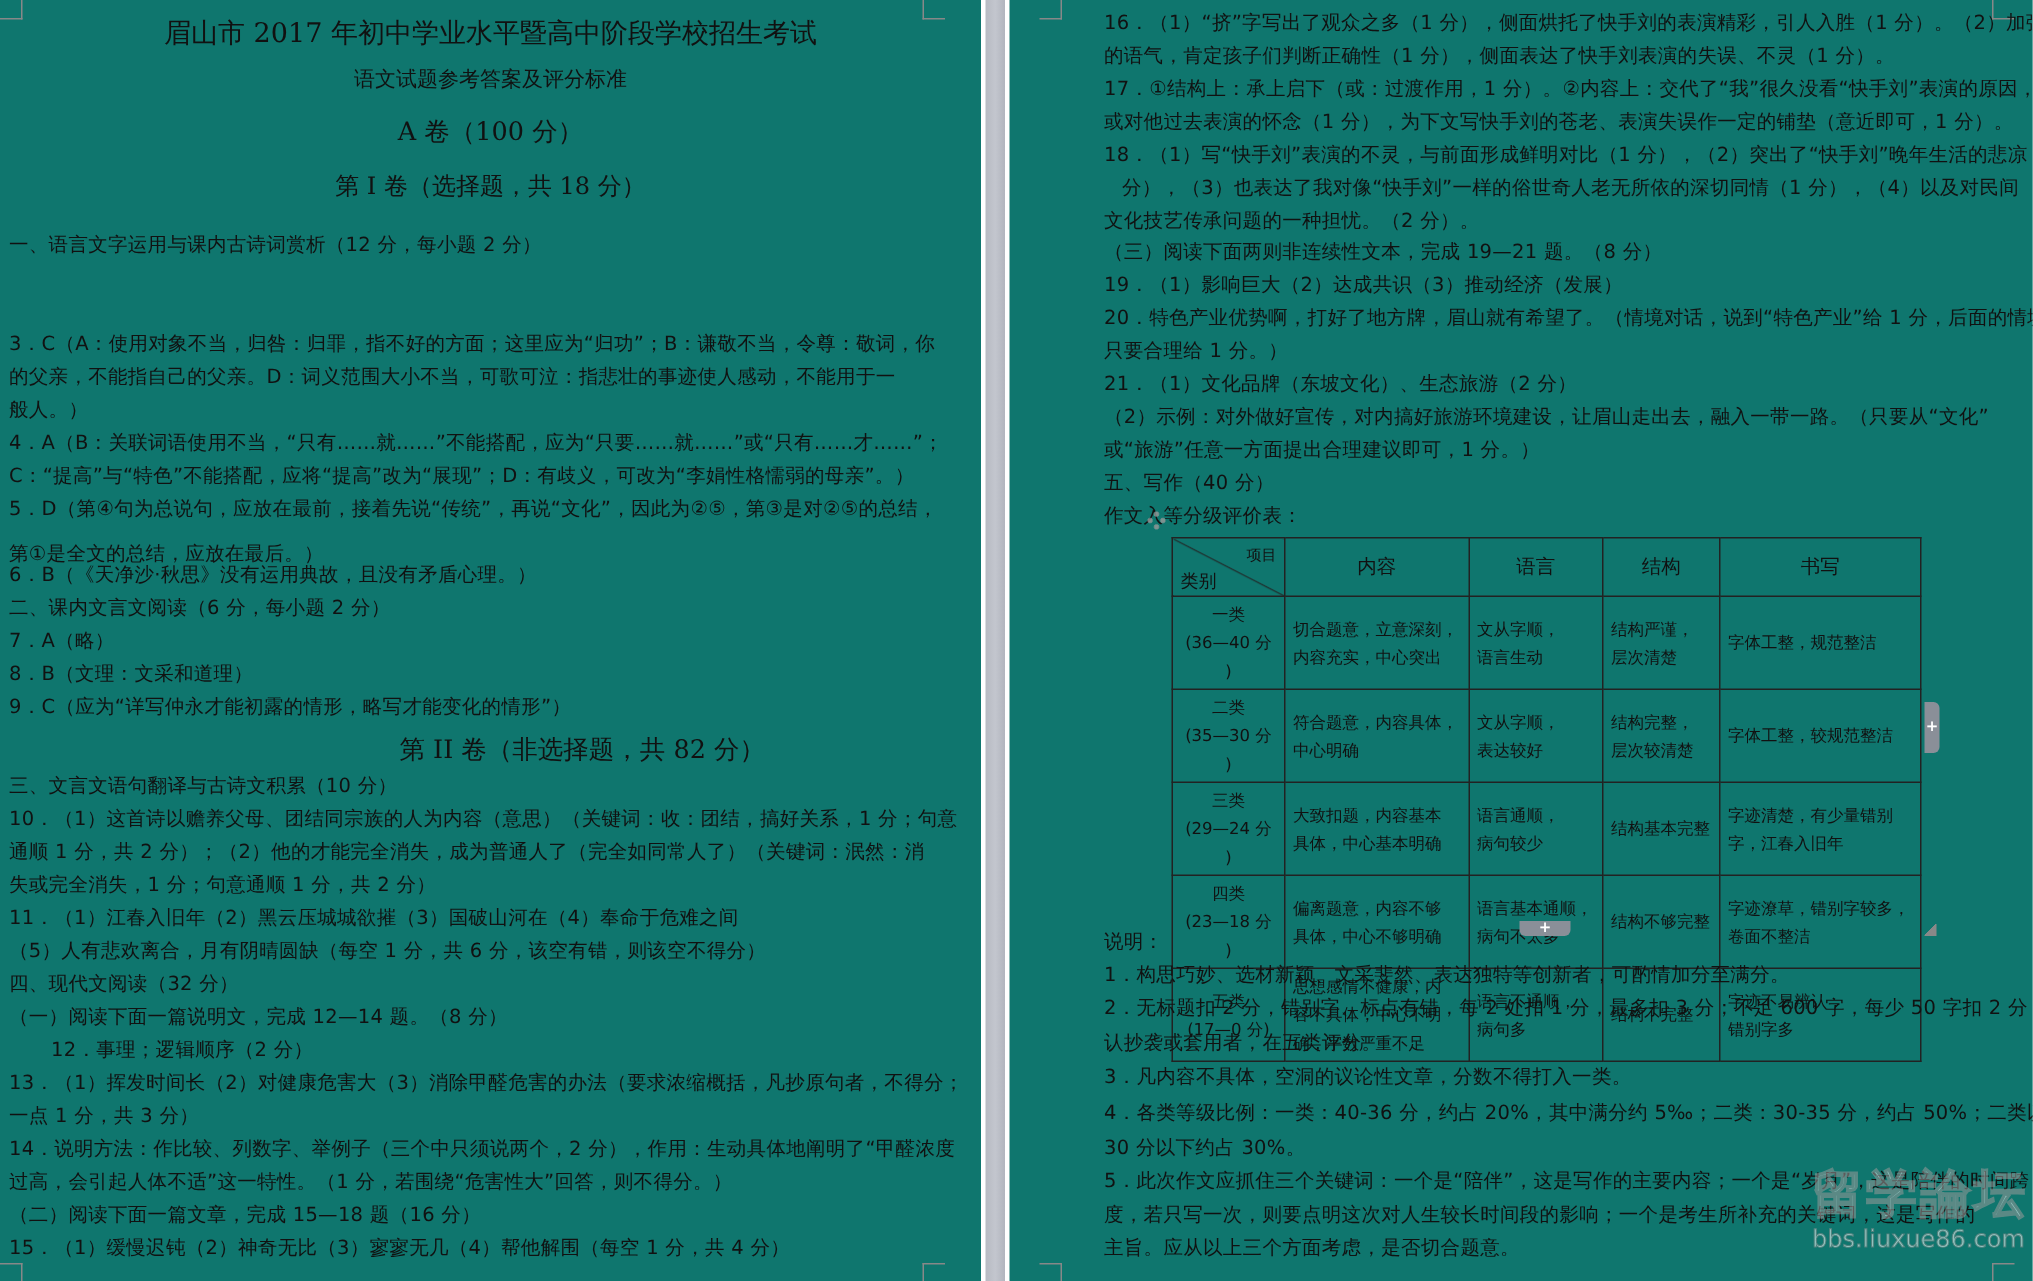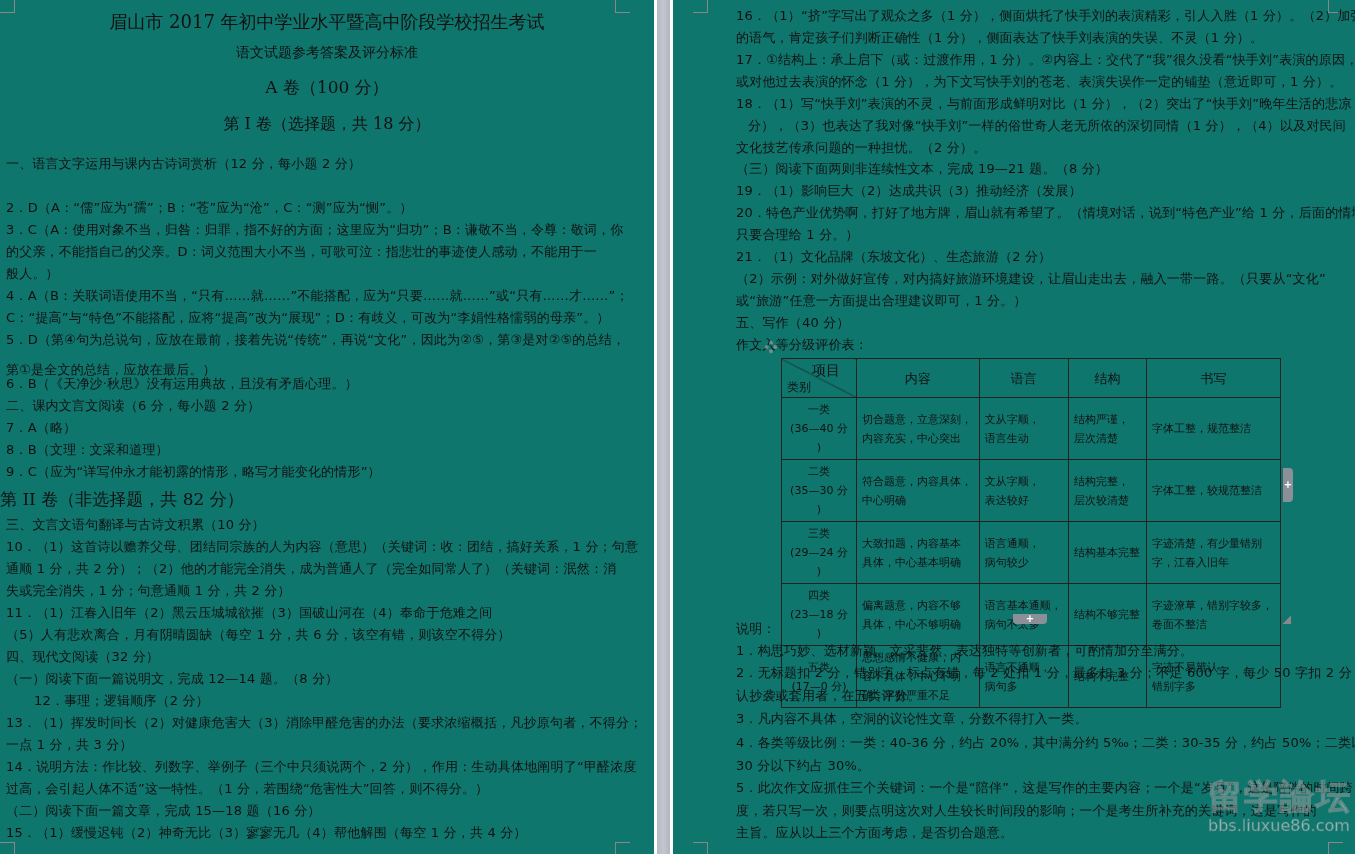--- a/index.html
+++ b/index.html
@@ -24,36 +24,36 @@
   }
   .crop {
     position: absolute; width: 14px; height: 12px; border-color: #888; border-style: solid;
   }
   .line { position: absolute; white-space: nowrap; font-size: 13px; line-height: 20px; letter-spacing: 0.2px; }
   .title { position: absolute; left: 0; width: 654px; text-align: center; font-family: "DejaVu Serif", "Liberation Serif", serif; white-space: nowrap; }
   .t1 { top: 10px; font-size: 18px; }
   .t2 { top: 44px; font-size: 14px; }
   .t3 { top: 76px; font-size: 17px; }
   .t4 { top: 114px; font-size: 16px; }
-  .t5 { position: absolute; left: 0; width: 510px; text-align: left; top: 488px; font-size: 17px; font-family: "DejaVu Serif", "Liberation Serif", serif; }
+  .t5 { position: absolute; left: 0; width: 510px; text-align: right; top: 488px; font-size: 17px; font-family: "DejaVu Serif", "Liberation Serif", serif; }
 
   table.grade {
     position: absolute; left: 781px; top: 358px; width: 500px;
     border-collapse: collapse; font-size: 11px;
   }
   table.grade td, table.grade th {
     border: 1px solid #222; padding: 2px 5px; line-height: 19px; vertical-align: middle; font-weight: normal;
   }
   table.grade th { height: 34px; font-size: 13px; text-align: center; }
   .diag {
     position: relative; width: 64px; height: 38px; padding: 0 !important;
     background: linear-gradient(to top right, transparent calc(50% - 0.7px), #222 50%, transparent calc(50% + 0.7px));
     background: linear-gradient(to bottom left, transparent calc(50% - 0.7px), #222 50%, transparent calc(50% + 0.7px));
   }
-  .diag .a { position: absolute; right: 16px; top: 2px; font-size: 14px; }
+  .diag .a { position: absolute; right: 5px; top: 2px; font-size: 10px; }
   .diag .b { position: absolute; left: 5px; bottom: 0px; font-size: 12px; }
   .catcell { text-align: center; width: 64px; }
   .handle-move {
     position: absolute; left: 765px; top: 341px; width: 12px; height: 12px;
     background: radial-gradient(circle, #999 1.5px, transparent 2px) 0 0/6px 6px;
     transform: rotate(45deg); opacity: 0.8;
   }
   .handle-add-row {
     position: absolute; left: 1013px; top: 614px; width: 34px; height: 10px;
     background: #8a8f98; color: #fff; font-size: 10px; line-height: 10px; text-align: center;
@@ -83,21 +83,20 @@
   <div class="crop" style="left:615px;top:0;border-width:0 0 1px 1px;"></div>
   <div class="crop" style="left:0;top:842px;border-width:1px 1px 0 0;"></div>
   <div class="crop" style="left:615px;top:842px;border-width:1px 0 0 1px;"></div>
 
   <div class="title t1">眉山市 2017 年初中学业水平暨高中阶段学校招生考试</div>
   <div class="title t2">语文试题参考答案及评分标准</div>
   <div class="title t3">A 卷（100 分）</div>
   <div class="title t4">第 I 卷（选择题，共 18 分）</div>
 
   <div class="line" style="left:6px;top:154px;">一、语言文字运用与课内古诗词赏析（12 分，每小题 2 分）</div>
-  <div class="line" style="left:6px;top:198px;"> 2．D（A：“儒”应为“孺”；B：“苍”应为“沧”，C：“测”应为“恻”。）</div>
   <div class="line" style="left:6px;top:220px;"> 3．C（A：使用对象不当，归咎：归罪，指不好的方面；这里应为“归功”；B：谦敬不当，令尊：敬词，你</div>
   <div class="line" style="left:6px;top:242px;">    的父亲，不能指自己的父亲。D：词义范围大小不当，可歌可泣：指悲壮的事迹使人感动，不能用于一</div>
   <div class="line" style="left:6px;top:264px;">    般人。）</div>
   <div class="line" style="left:6px;top:286px;"> 4．A（B：关联词语使用不当，“只有……就……”不能搭配，应为“只要……就……”或“只有……才……”；</div>
   <div class="line" style="left:6px;top:308px;">    C：“提高”与“特色”不能搭配，应将“提高”改为“展现”；D：有歧义，可改为“李娟性格懦弱的母亲”。）</div>
   <div class="line" style="left:6px;top:330px;"> 5．D（第④句为总说句，应放在最前，接着先说“传统”，再说“文化”，因此为②⑤，第③是对②⑤的总结，</div>
   <div class="line" style="left:6px;top:360px;">    第①是全文的总结，应放在最后。）</div>
   <div class="line" style="left:6px;top:374px;"> 6．B（《天净沙·秋思》没有运用典故，且没有矛盾心理。）</div>
   <div class="line" style="left:6px;top:396px;">二、课内文言文阅读（6 分，每小题 2 分）</div>
   <div class="line" style="left:6px;top:418px;"> 7．A（略）</div>

